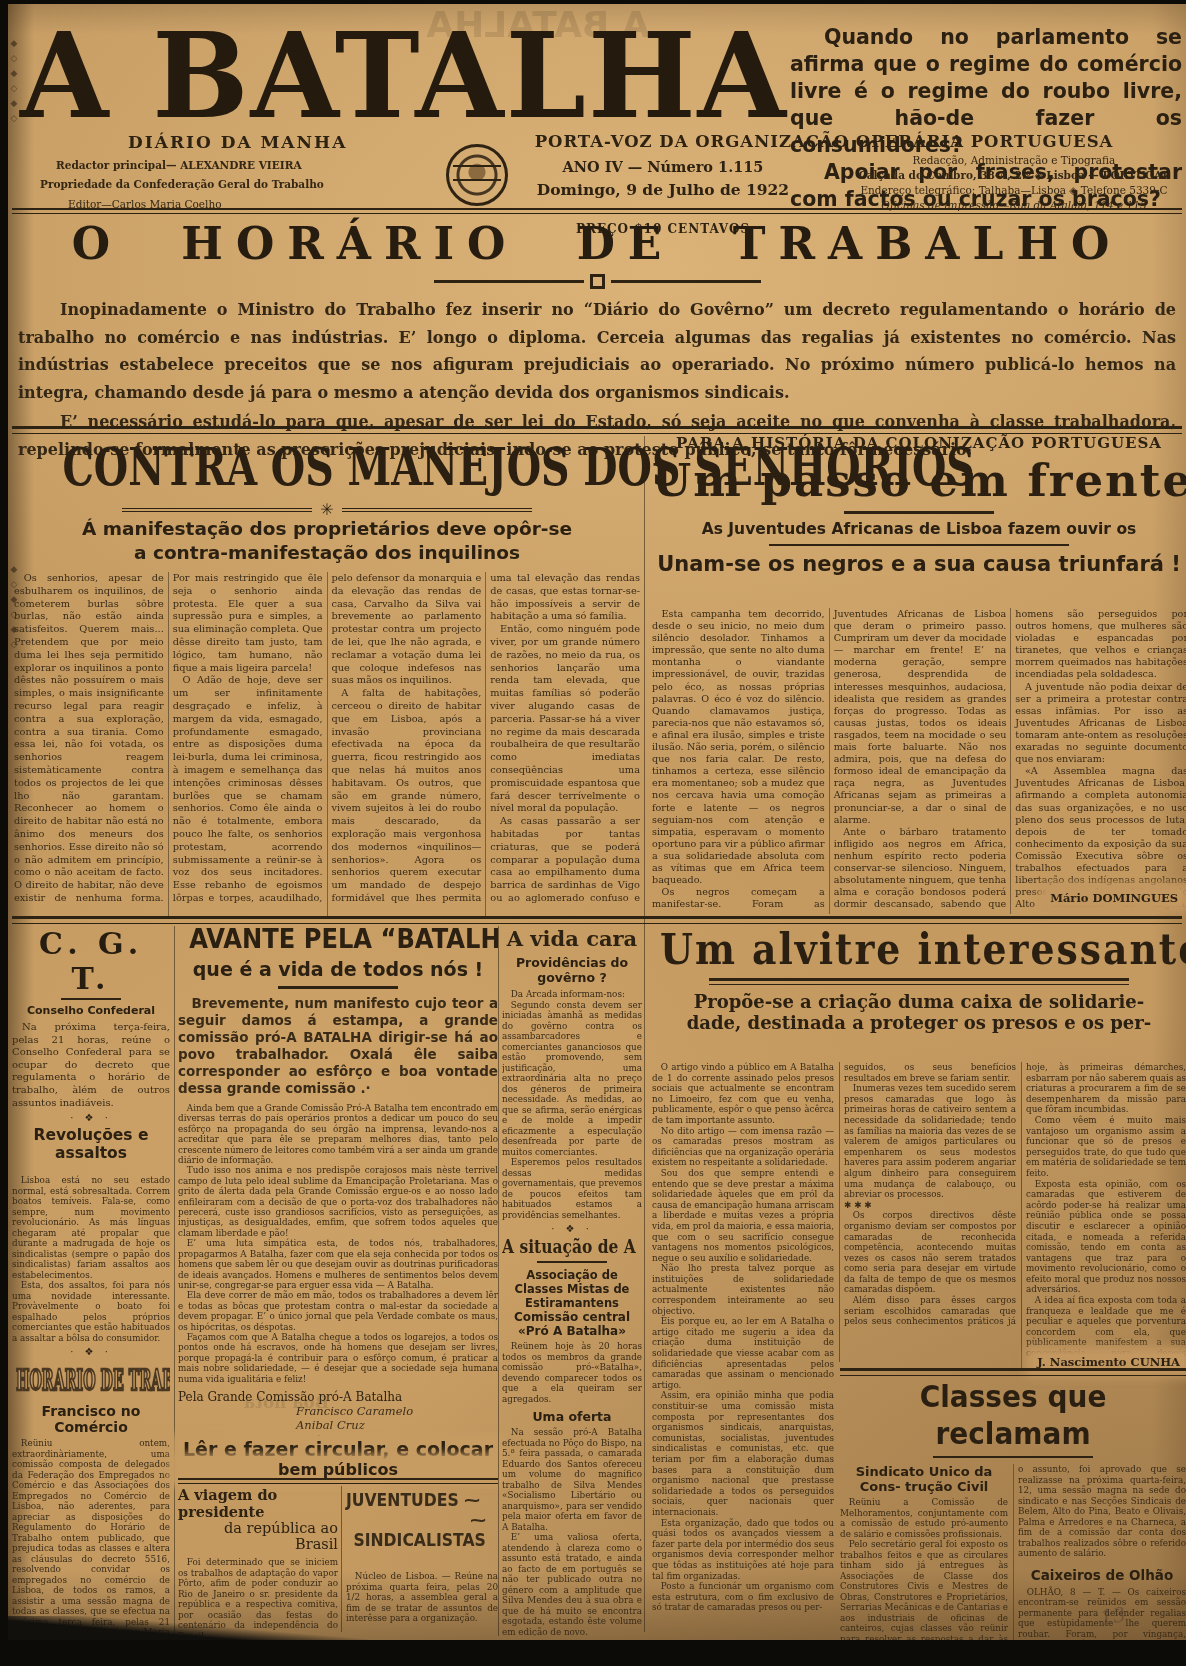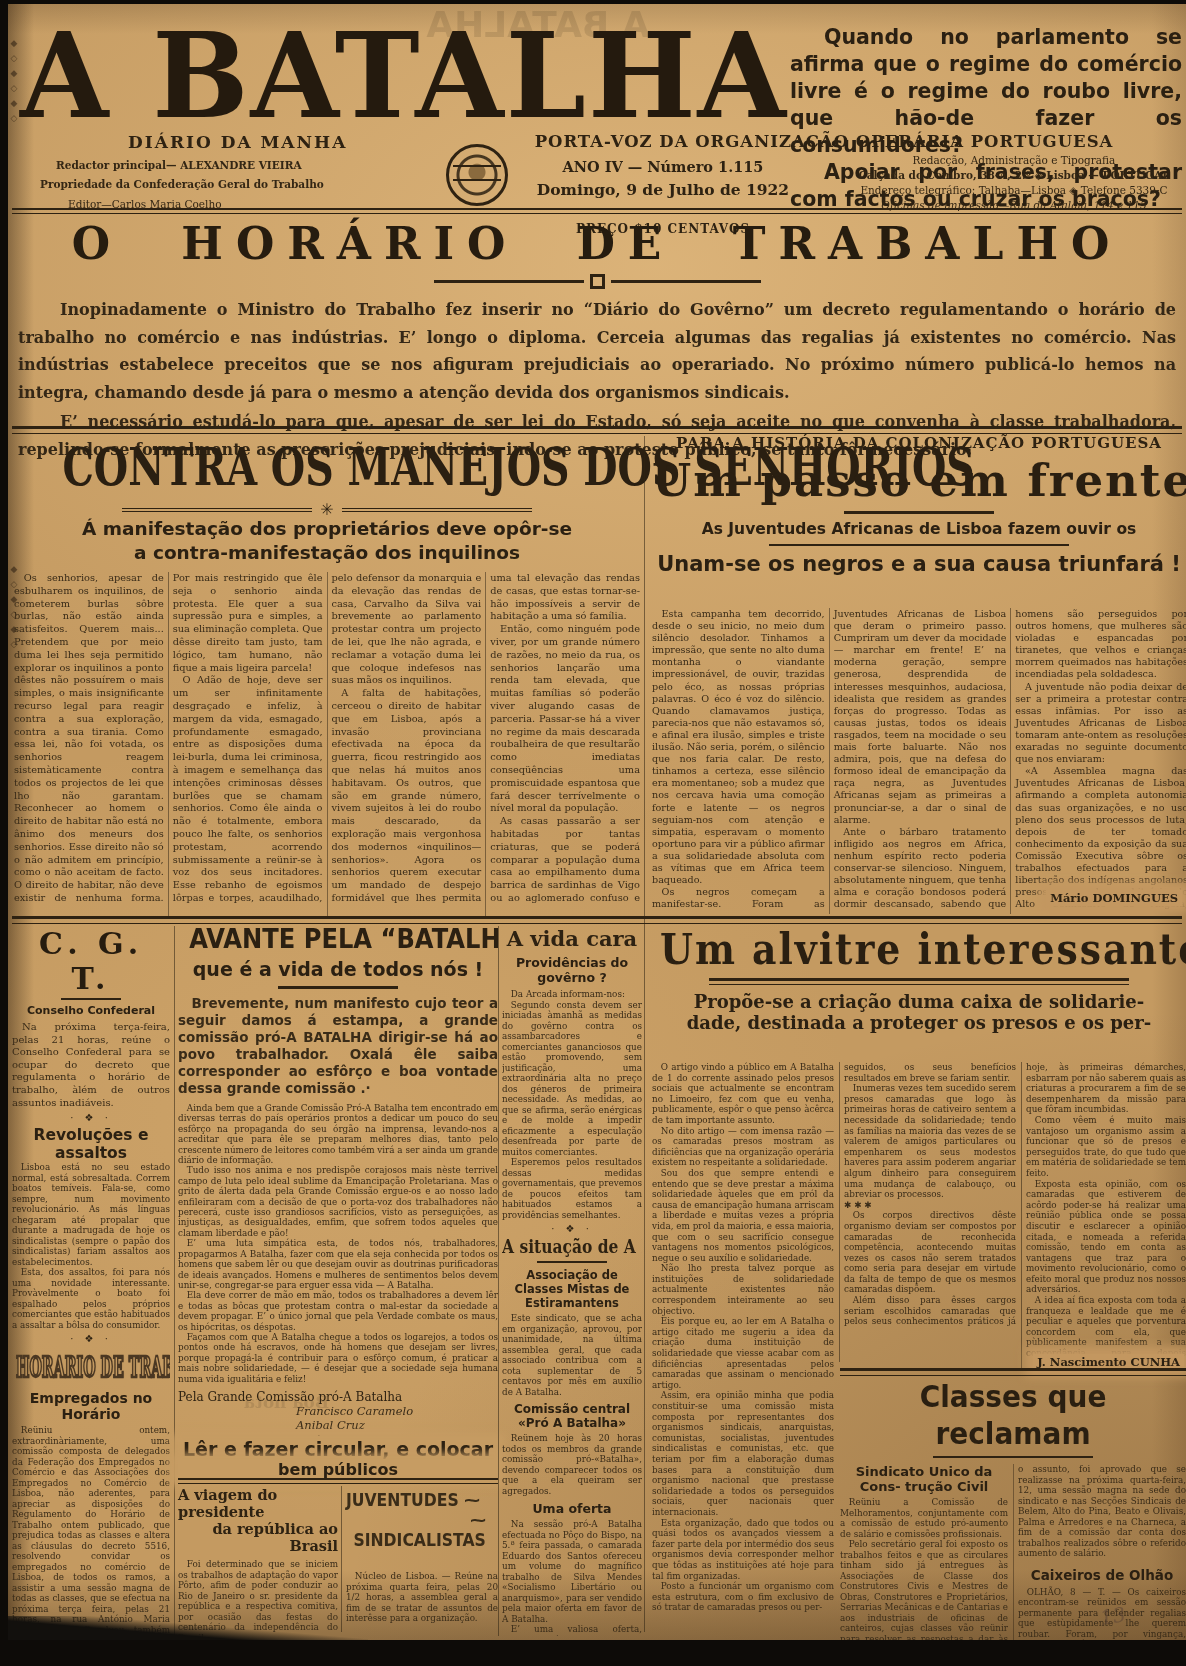--- a/index.html
+++ b/index.html
@@ -194,25 +194,25 @@
 
   <div class="b rule3" style="left:4px;top:912px;width:1170px"></div>
 
   <div class="b" style="left:4px;top:922px;width:158px;height:710px;overflow:hidden">
     <div class="cgt-t">C. G. T.</div>
     <div style="width:60px;border-top:2px solid #2e2212;margin:2px auto 4px"></div>
     <div class="shead" style="font-size:11px">Conselho Confederal</div>
     <div class="flow smallflow" style="font-size:10px;line-height:12.6px;margin-top:4px"> Na próxima terça-feira, pelas 21 horas, reúne o Conselho Confederal para se ocupar do decreto que regulamenta o horário de trabalho, àlém de outros assuntos inadiáveis.</div>
     <div class="orn-dots">· ❖ ·</div>
     <div class="shead" style="font-size:15.5px">Revoluções e assaltos</div>
-    <div class="flow smallflow" style="margin-top:0"> Lisboa está no seu estado normal, está sobresaltada. Correm boatos temíveis. Fala-se, como sempre, num movimento revolucionário. As más línguas chegaram até propalar que durante a madrugada de hoje os sindicalistas (sempre o papão dos sindicalistas) fariam assaltos aos estabelecimentos.
+    <div class="flow smallflow" style="margin-top:13px"> Lisboa está no seu estado normal, está sobresaltada. Correm boatos temíveis. Fala-se, como sempre, num movimento revolucionário. As más línguas chegaram até propalar que durante a madrugada de hoje os sindicalistas (sempre o papão dos sindicalistas) fariam assaltos aos estabelecimentos.
  Esta, dos assaltos, foi para nós uma novidade interessante. Provàvelmente o boato foi espalhado pelos próprios comerciantes que estão habituados a assaltar a bôlsa do consumidor.</div>
     <div class="orn-dots">· ❖ ·</div>
     <div class="outline-h" style="margin:14px 0">HORARIO DE TRABALHO</div>
-    <div class="shead" style="font-size:14px">Empregados no Horário</div>
+    <div class="shead" style="font-size:14px">Francisco no Comércio</div>
     <div class="flow smallflow" style="margin-top:3px"> Reüniu ontem, extraordinàriamente, uma comissão composta de delegados da Federação dos Empregados no Comércio e das Associações dos Empregados no Comércio de Lisboa, não aderentes, para apreciar as disposições do Regulamento do Horário de Trabalho ontem publicado, que prejudica todas as classes e altera as cláusulas do decreto 5516, resolvendo convidar os empregados no comércio de Lisboa, de todos os ramos, a assistir a uma sessão magna de todas as classes, que se efectua na próxima terça feira, pelas 21 horas, na rua António Maria Cardoso, 20. Resolveu também publicar um suplemento ao jornal Era Nova, órgão da classe, àcêrca do assunto.</div>
 
   </div>
 
   <div class="b vr" style="left:166px;top:922px;height:710px"></div>
 
   <div class="b" style="left:170px;top:920px;width:320px;height:512px;overflow:hidden">
     <div class="shead" style="font-size:26px;transform:scaleX(.93);white-space:nowrap">AVANTE PELA “BATALHA”</div>
     <div class="shead" style="font-size:19px;margin-top:4px">que é a vida de todos nós !</div>
     <div style="width:120px;border-top:3px solid #2e2212;margin:6px auto"></div>
@@ -230,21 +230,21 @@
 Alfreda Miranda
 Anibal dos Santos</div>
   </div>
 
   <div class="b banner" style="left:170px;top:1436px;width:320px;font-size:19px;line-height:19px">Lêr e fazer circular, e colocar em lugares</div>
   <div class="b banner" style="left:170px;top:1456px;width:320px;font-size:16px">bem públicos</div>
   <div class="b rule2" style="left:170px;top:1474px;width:320px"></div>
 
   <div class="b" style="left:170px;top:1482px;width:160px">
     <div class="serif" style="font-weight:bold;font-size:14.5px">A viagem do presidente</div>
-    <div class="serif" style="font-weight:bold;font-size:14.5px;text-align:right">da república ao Brasil</div>
+    <div class="serif" style="font-weight:normal;font-size:14.5px;text-align:right">da república ao Brasil</div>
     <div class="flow smallflow" style="margin-top:5px"> Foi determinado que se iniciem os trabalhos de adaptação do vapor Pôrto, afim de poder conduzir ao Rio de Janeiro o sr. presidente da república e a respectiva comitiva, por ocasião das festas do centenário da independência do Brasil.</div>
   </div>
   <div class="b vr" style="left:333px;top:1482px;height:146px"></div>
 
   <div class="b" style="left:338px;top:1486px;width:152px">
     <div class="juv-h swash-r">JUVENTUDES</div>
     <div class="juv-h swash" style="text-align:right">SINDICALISTAS</div>
     <div class="flow smallflow" style="margin-top:21px"> Núcleo de Lisboa. — Reúne na próxima quarta feira, pelas 20 1/2 horas, a assemblea geral a fim de se tratar de assuntos de interêsse para a organização.</div>
   </div>
 
@@ -253,21 +253,20 @@
   <div class="b" style="left:494px;top:922px;width:140px;height:710px;overflow:hidden">
     <div class="serif ctr" style="font-weight:bold;font-size:21px">A vida cara</div>
     <div class="shead" style="font-size:12.5px;margin-top:4px">Providências do govêrno ?</div>
     <div class="flow smallflow" style="margin-top:4px"> Da Arcada informam-nos:
  Segundo consta devem ser iniciadas àmanhã as medidas do govêrno contra os assambarcadores e comerciantes gananciosos que estão promovendo, sem justificação, uma extraordinária alta no preço dos géneros de primeira necessidade. As medidas, ao que se afirma, serão enérgicas e de molde a impedir eficazmente a especulação desenfreada por parte de muitos comerciantes.
  Esperemos pelos resultados dessas medidas governamentais, que prevemos de poucos efeitos tam habituados estamos a providências semelhantes.</div>
     <div class="orn-dots">· ❖ ·</div>
     <div class="serif ctr" style="font-weight:bold;font-size:15.5px;transform:scaleY(1.25);white-space:nowrap">A situação de A BATALHA</div>
     <div style="width:70px;border-top:2px solid #2e2212;margin:5px auto"></div>
     <div class="shead" style="font-size:11.5px">Associação de Classes Mistas de Estiramantens</div>
-    <div class="flow smallflow" style="margin:3px 0 5px"> Este sindicato, que se acha em organização, aprovou, por unanimidade, na última assemblea geral, que cada associado contribua com a cota suplementar de 5 centavos por mês em auxílio de A Batalha.</div>
     <div class="shead" style="font-size:12px">Comissão central «Pró A Batalha»</div>
     <div class="flow smallflow" style="margin:3px 0 5px"> Reünem hoje às 20 horas todos os membros da grande comissão pró-«Batalha», devendo comparecer todos os que a ela queiram ser agregados.</div>
     <div class="shead" style="font-size:12.5px">Uma oferta</div>
     <div class="flow smallflow" style="margin:3px 0 5px"> Na sessão pró-A Batalha efectuada no Pôço do Bispo, na 5.ª feira passada, o camarada Eduardo dos Santos ofereceu um volume do magnífico trabalho de Silva Mendes «Socialismo Libertário ou anarquismo», para ser vendido pela maior oferta em favor de A Batalha.
  E’ uma valiosa oferta, atendendo à clareza como o assunto está tratado, e ainda ao facto de em português se não ter publicado outra no género com a amplitude que Silva Mendes deu à sua obra e que de há muito se encontra esgotada, estando êste volume em edição de novo.</div>
 
   </div>
 
   <div class="b" style="left:644px;top:920px;width:534px;height:712px">
     <div class="alv-h">Um alvitre interessante</div>

